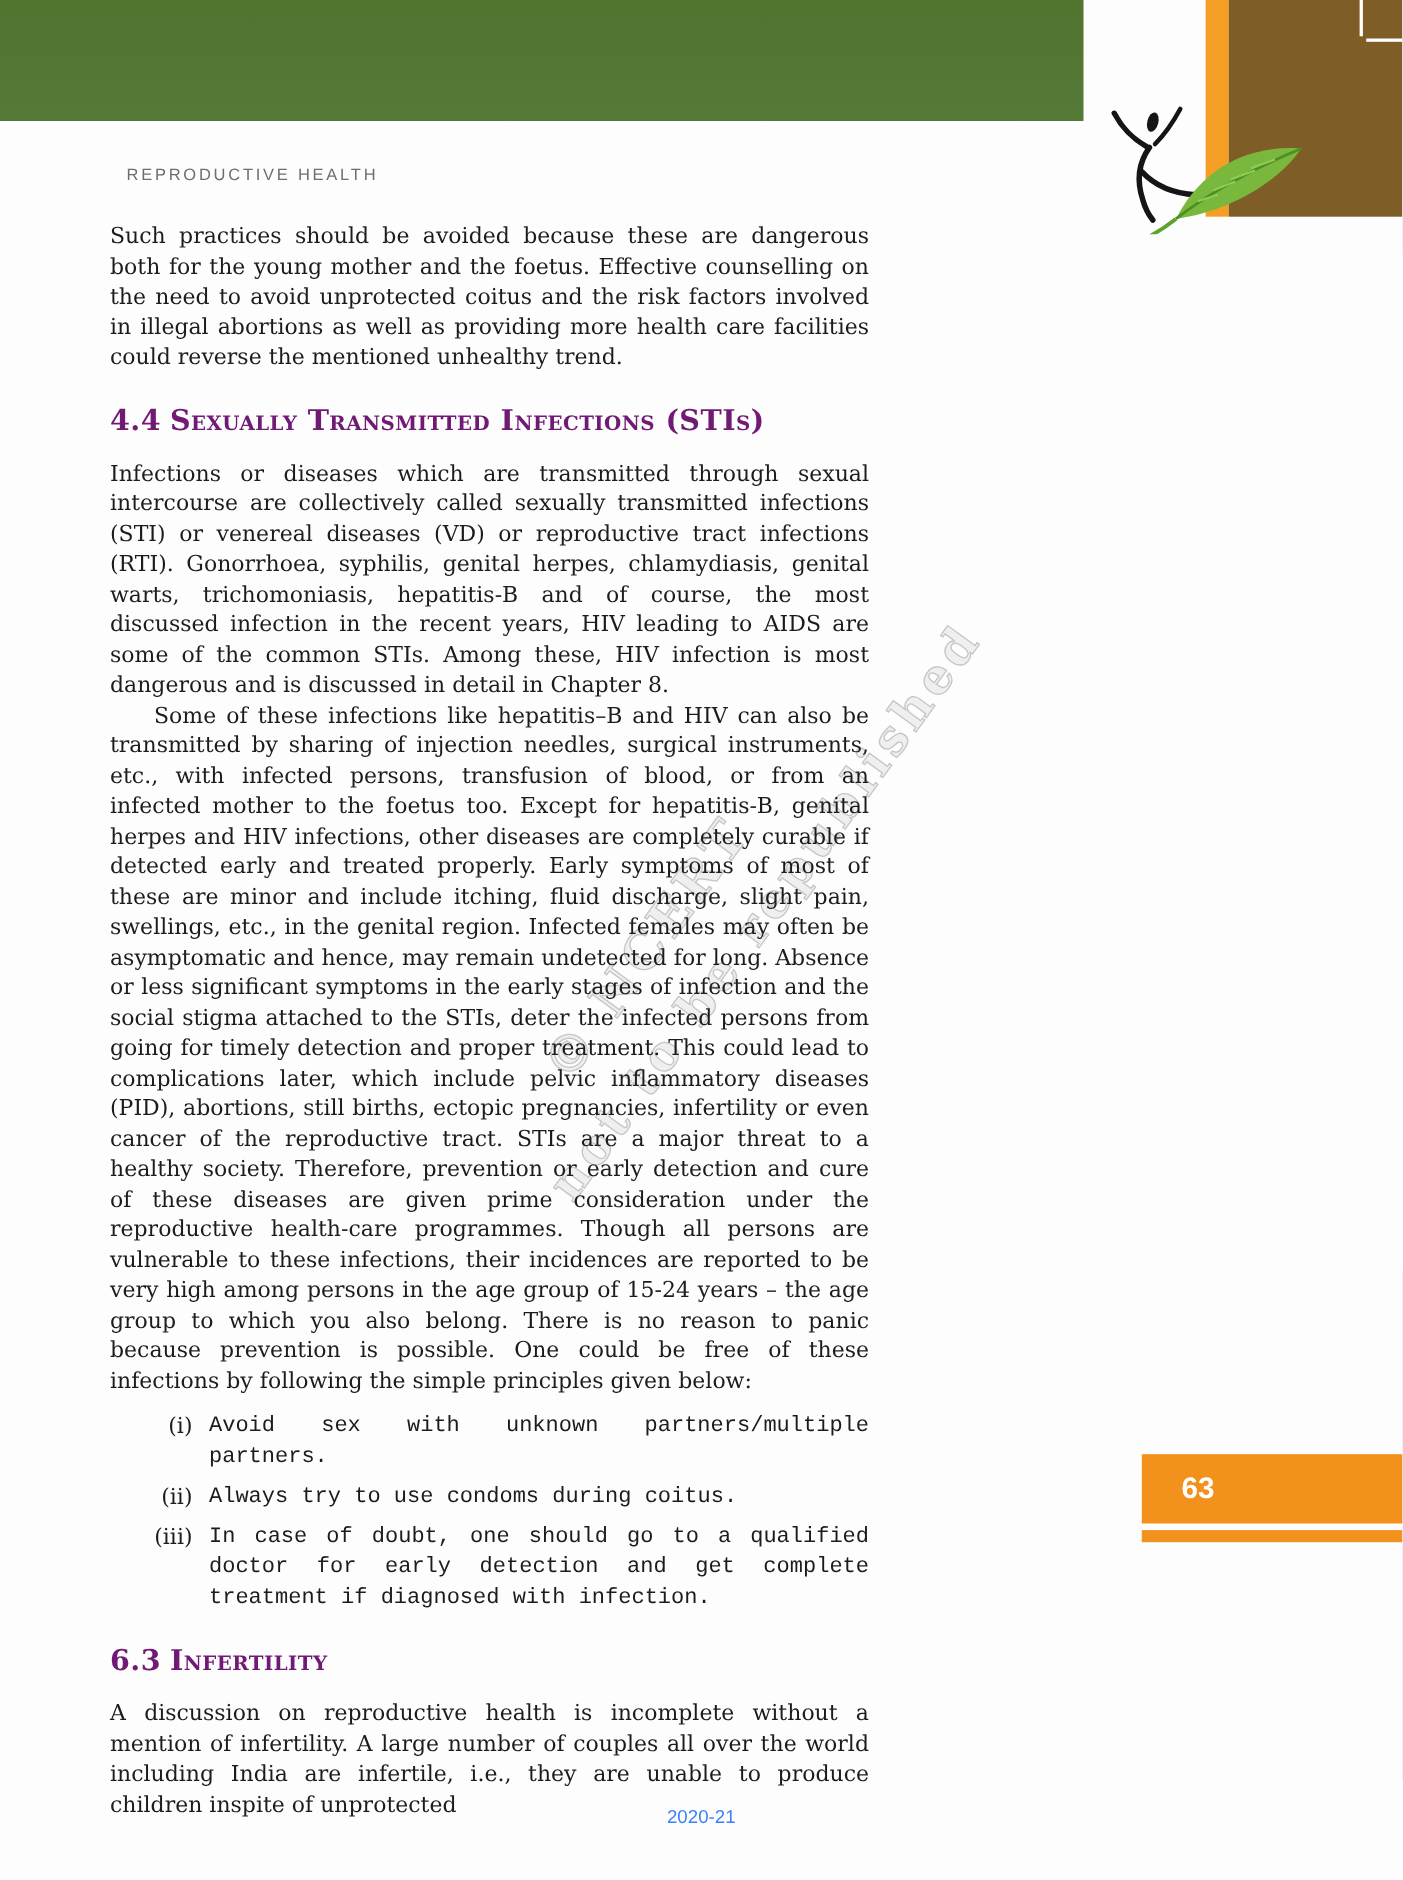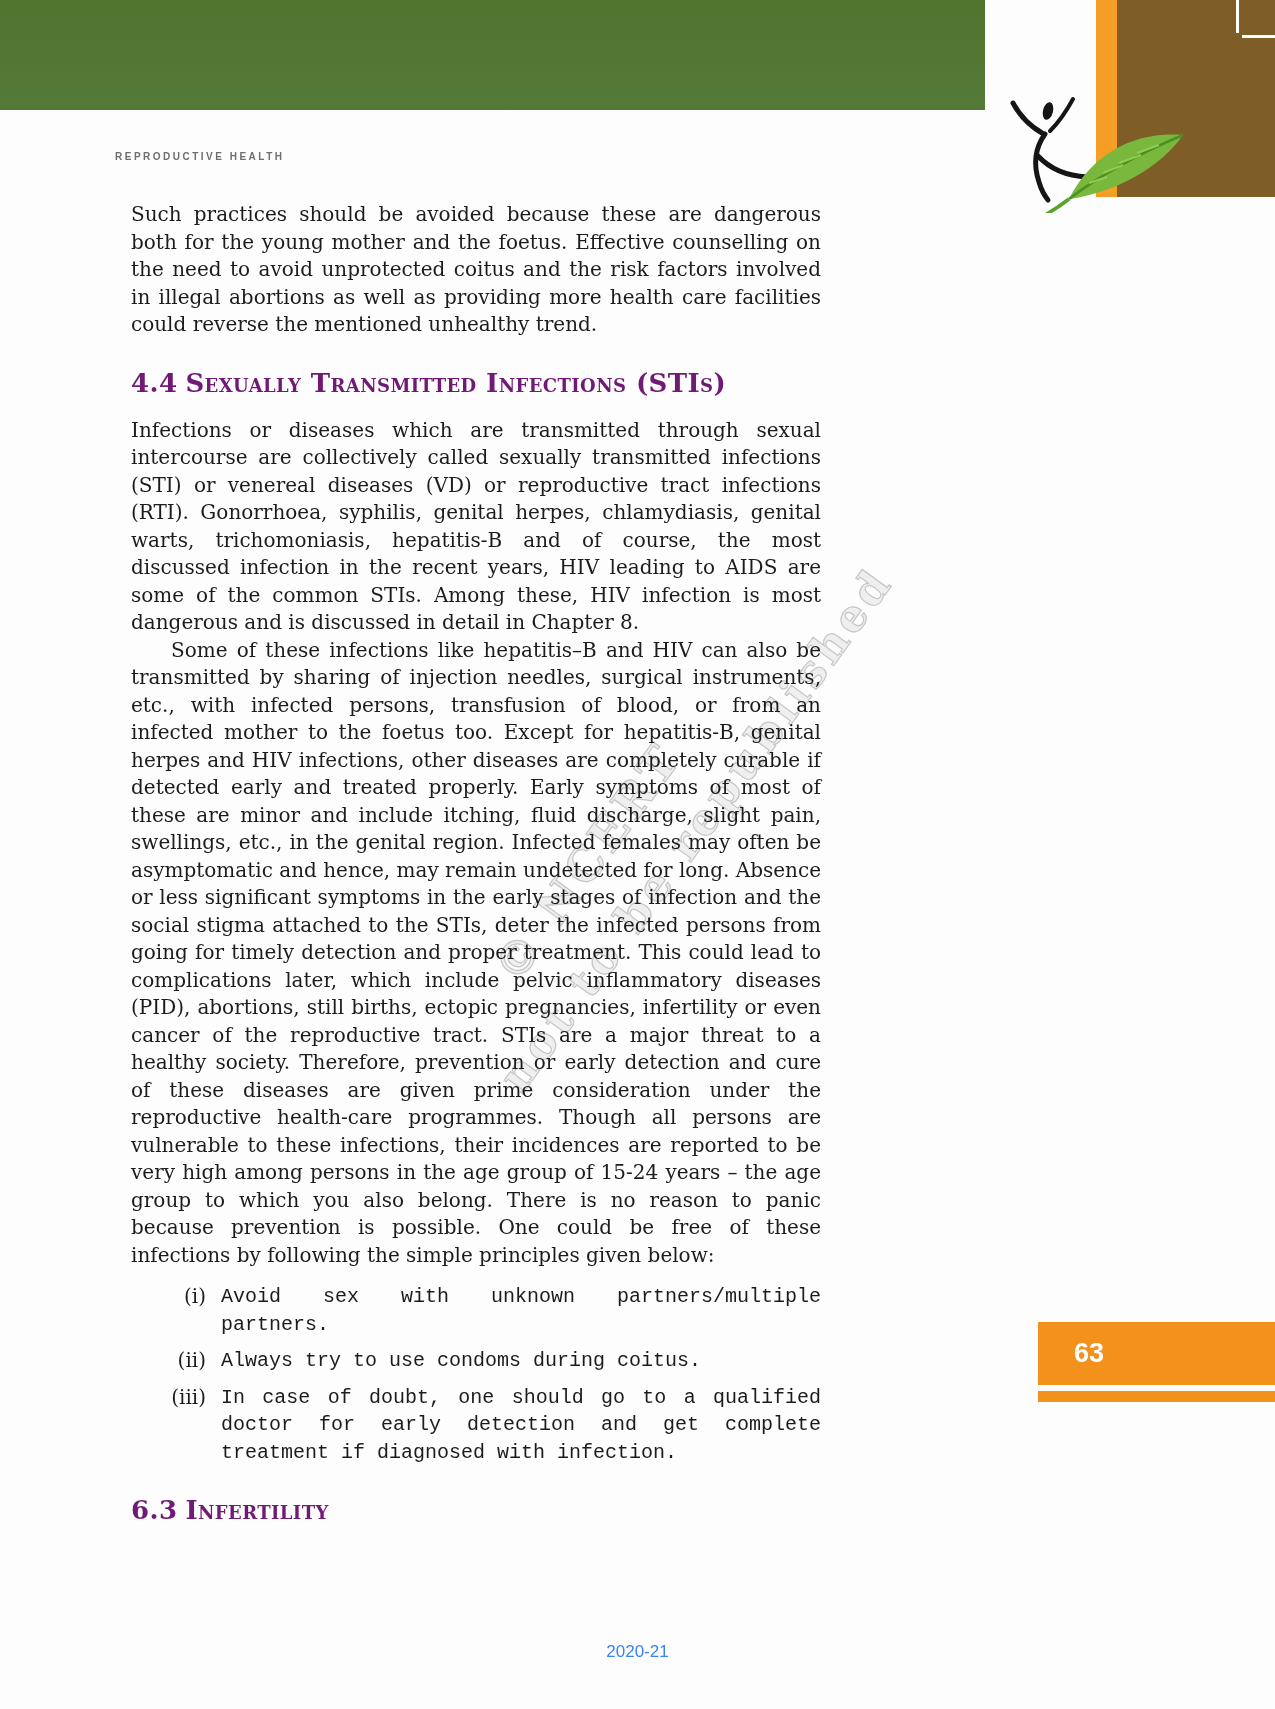--- a/index.html
+++ b/index.html
@@ -41,21 +41,21 @@
   }
   .logo {
     position: absolute; left: 975px; top: 95px;
     width: 210px; height: 118px; z-index: 3;
   }
 
   
   .running-head {
     position: absolute; left: 115px; top: 151px;
     font-family: "Liberation Sans", sans-serif;
-    font-size: 10px; font-weight: 700;
+    font-size: 15px; font-weight: 400;
     letter-spacing: 2.5px;
     color: #6d6e70;
     z-index: 2;
   }
 
   
   .watermark { position: absolute; z-index: 1; pointer-events: none; }
   .wm-line {
     position: absolute;
     font-family: "DejaVu Serif", serif;
@@ -72,21 +72,21 @@
     transform: rotate(-54deg);
   }
   .wm-line2 {
     left: 400px; top: 846px; width: 530px;
     font-size: 44px;
     transform: rotate(-54deg);
   }
 
   
   .text-col {
-    position: absolute; left: 131px; top: 201px;
+    position: absolute; left: 100px; top: 201px;
     width: 690px; z-index: 2;
   }
   .body-para {
     font-size: 20px;
     line-height: 27.5px;
     text-align: justify;
   }
   .indent-first { text-indent: 40px; }
 
   .section-heading {
@@ -212,20 +212,21 @@
       <li>
         <span class="marker">(iii)</span>
         <span class="li-text">In case of doubt, one should go to a qualified doctor for early detection and get complete treatment if diagnosed with infection.</span>
       </li>
     </ul>
 
     <h2 class="section-heading">
       <span class="h-num">6.3</span><span class="h-title">Infertility</span>
     </h2>
 
+    <p class="body-para">A discussion on reproductive health is incomplete without a mention of infertility. A large number of couples all over the world including India are infertile, i.e., they are unable to produce children inspite of unprotected</p>
 
   </div>
 
   <div class="page-badge">
     <span class="num">63</span>
   </div>
   <div class="page-badge-thin"></div>
 
   <div class="footer">2020-21</div>
 

